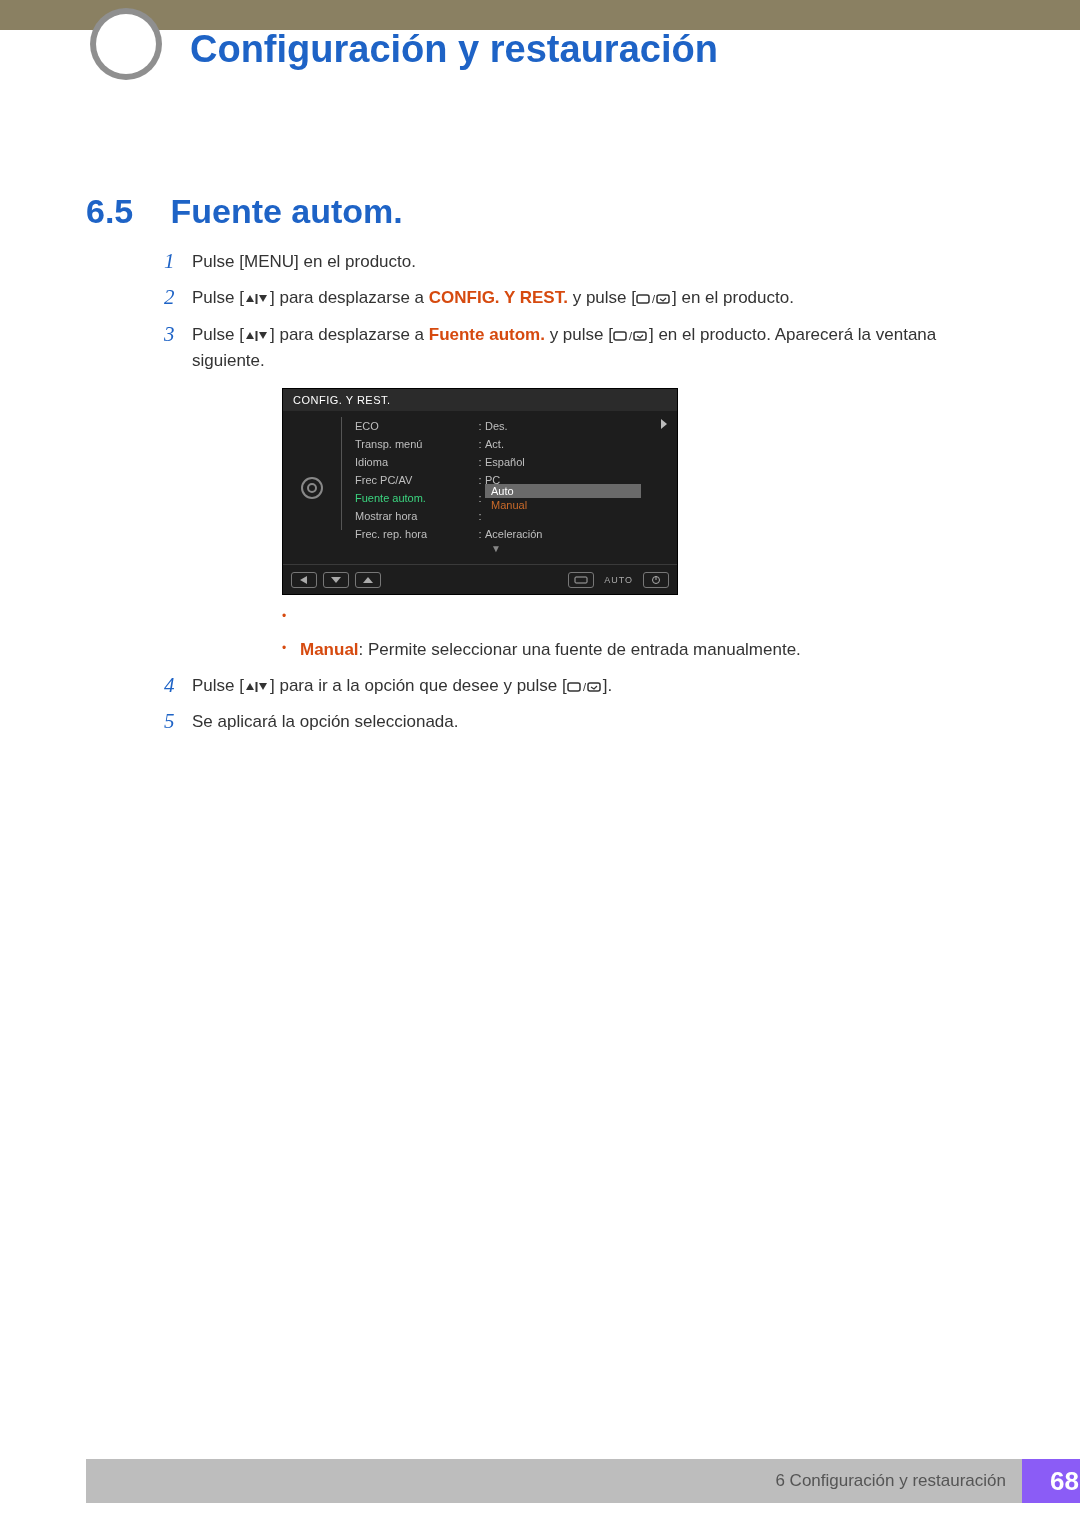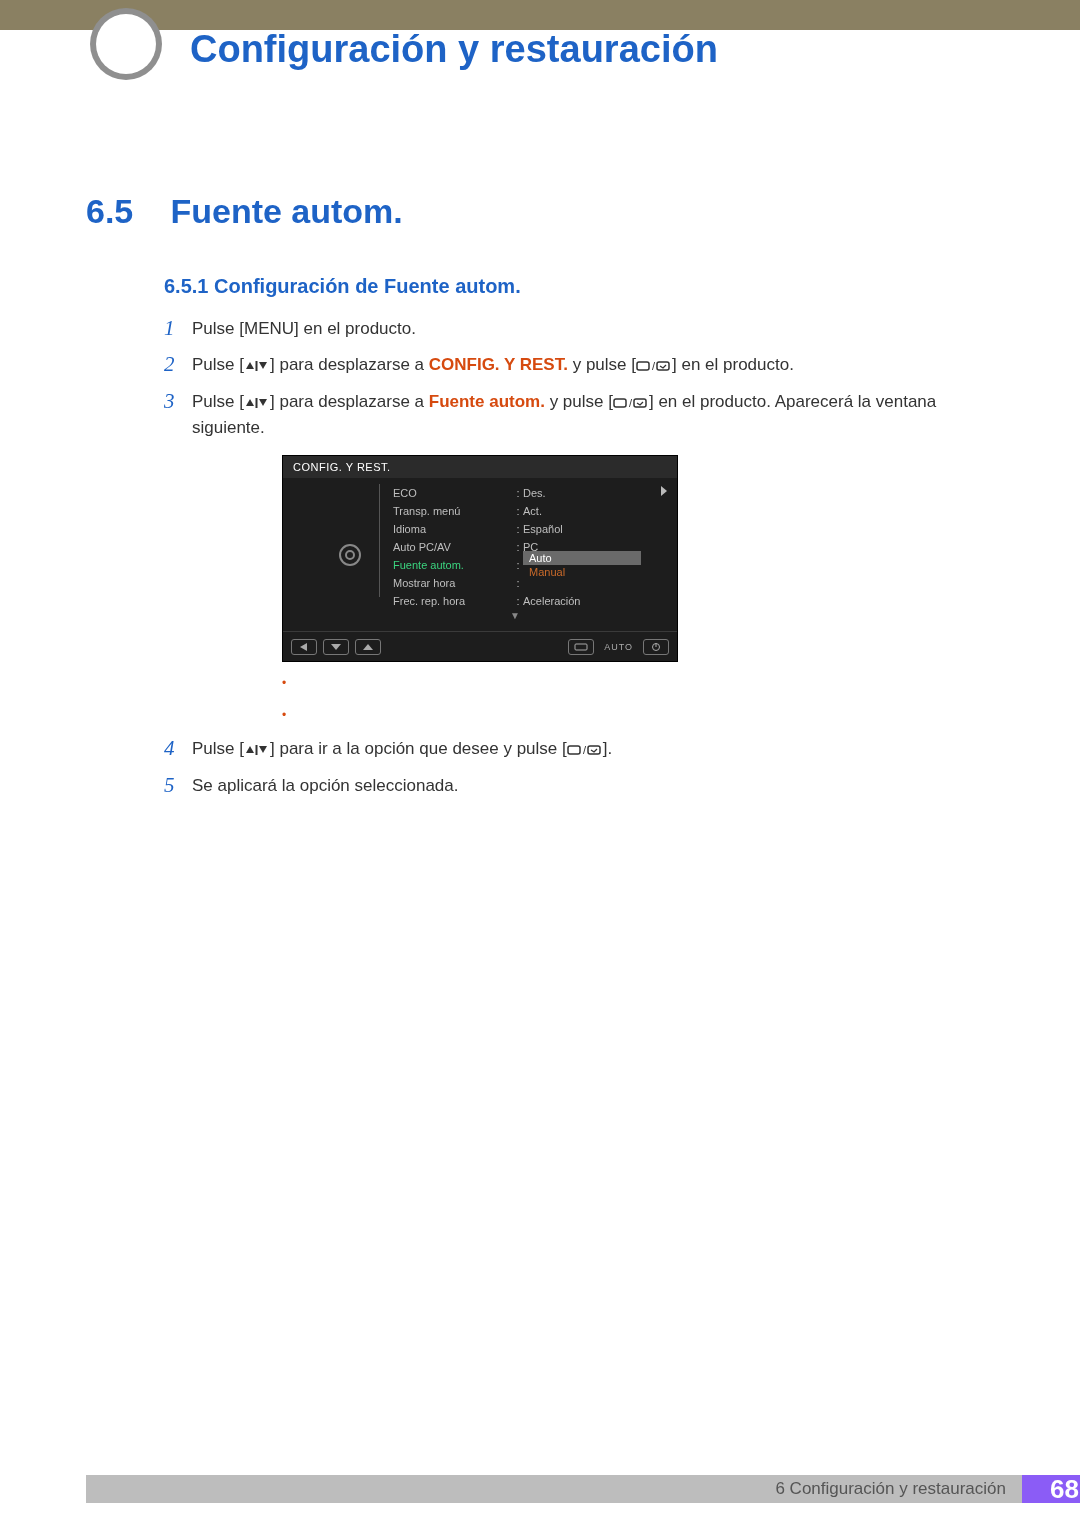--- a/index.html
+++ b/index.html
@@ -16,21 +16,21 @@
   .subsection { margin-top: 44px; margin-left: 78px; font-size: 20px; font-weight: bold; color: #1e63c6; }
   .steps { margin-top: 18px; margin-left: 78px; }
   .step { display: flex; align-items: flex-start; margin-bottom: 10px; }
   .step-num { width: 28px; font-size: 21px; font-style: italic; color: #1e63c6; font-family: Georgia, 'Times New Roman', serif; flex-shrink: 0; }
   .step-text { font-size: 17px; line-height: 1.55; color: #333; }
   .step-text .hl { color: #d64a0f; font-weight: bold; }
   .btn-icon { display: inline-block; vertical-align: -2px; }
   .btn-icon svg { display: block; }
   .osd { margin: 14px 0 10px 118px; width: 396px; background: #1d1d1d; color: #bfbfbf; font-size: 11px; border: 1px solid #000; }
   .osd-title { background: #2b2b2b; color: #fff; padding: 5px 10px; font-size: 11px; letter-spacing: 0.5px; }
-  .osd-body { display: flex; margin-left: 38px; }
+  .osd-body { display: flex; }
   .osd-left { width: 58px; display: flex; flex-direction: column; align-items: center; justify-content: center; padding: 12px 0; }
   .osd-gear { width: 22px; height: 22px; border: 2px solid #888; border-radius: 50%; position: relative; }
   .osd-gear::before { content: ""; position: absolute; inset: 4px; border: 2px solid #888; border-radius: 50%; }
   .osd-mid { flex: 1; padding: 6px 0; position: relative; }
   .osd-mid::before { content: ""; position: absolute; left: 0; top: 6px; bottom: 34px; width: 1px; background: #555; }
   .osd-row { display: flex; align-items: center; padding: 2px 10px 2px 14px; height: 18px; }
   .osd-row .lbl { width: 120px; }
   .osd-row .sep { width: 10px; text-align: center; }
   .osd-row .val { flex: 1; }
   .osd-row.active .lbl { color: #3bd47f; }
@@ -44,40 +44,39 @@
   .osd-foot .fbtn { width: 26px; height: 16px; border: 1px solid #777; border-radius: 3px; display: flex; align-items: center; justify-content: center; }
   .osd-foot .fbtn svg { display: block; }
   .osd-foot .spacer { flex: 1; }
   .osd-foot .auto { font-size: 9px; letter-spacing: 1px; color: #aaa; padding: 0 4px; }
   .osd-down { text-align: center; color: #888; font-size: 10px; padding-bottom: 4px; }
   .bullets { margin: 10px 0 8px 118px; }
   .bullet { display: flex; margin-bottom: 10px; }
   .bullet .dot { width: 18px; color: #d64a0f; font-size: 12px; line-height: 22px; }
   .bullet .btext { font-size: 17px; line-height: 1.5; }
   .bullet .btext .hl { color: #d64a0f; font-weight: bold; }
-  .footer { position: absolute; bottom: 24px; left: 86px; right: 0; height: 28px; display: flex; }
+  .footer { position: absolute; bottom: 24px; left: 86px; right: 0; height: 44px; display: flex; }
   .footer-bar { flex: 1; background: #bdbdbd; display: flex; align-items: center; justify-content: flex-end; padding-right: 16px; color: #555; font-size: 17px; }
   .footer-page { width: 58px; background: #8b5cf6; color: #fff; display: flex; align-items: center; justify-content: center; font-size: 26px; font-weight: bold; padding-left: 27px; }
   .menu-key { font-family: Arial; }
 </style>
 </head>
 <body>
 
 <div class="topbar"></div>
 <div class="chapter-badge">
     <div class="chapter-badge-inner"></div>
   </div>
 <div class="chapter-title">Configuración y restauración</div>
 
 <div class="section">
   <span class="section-num">6.5</span>
   <span class="section-title">Fuente autom.</span>
 
 
-  <div class="subsection">6.5.1  Configuración de Fuente autom.</div>
 
   <div class="steps">
 
     <div class="step">
       <div class="step-num">1</div>
       <div class="step-text">
         <span>Pulse [</span><span class="menu-key">MENU</span><span>] en el producto.</span>
       </div>
     </div>
 
@@ -129,21 +128,21 @@
               <span class="lbl">Transp. menú</span>
               <span class="sep">:</span>
               <span class="val">Act.</span>
             </div>
           <div class="osd-row">
               <span class="lbl">Idioma</span>
               <span class="sep">:</span>
               <span class="val">Español</span>
             </div>
           <div class="osd-row">
-              <span class="lbl">Auto PC/AV</span>
+              <span class="lbl">Frec PC/AV</span>
               <span class="sep">:</span>
               <span class="val">PC</span>
             </div>
           <div class="osd-row active">
               <span class="lbl">Fuente autom.</span>
               <span class="sep">:</span>
             <div class="osd-sel" style="margin-left:0;flex:1;">
               <div class="opt sel">Auto</div>
               <div class="opt unsel">Manual</div>
             </div>
@@ -195,20 +194,21 @@
           </div>
       </div>
     </div>
 
     <div class="bullets">
       <div class="bullet">
         <div class="dot">•</div>
       </div>
       <div class="bullet">
         <div class="dot">•</div>
+        <div class="btext"><span class="hl">Manual</span><span>: Permite seleccionar una fuente de entrada manualmente.</span></div>
       </div>
     </div>
 
     <div class="step">
       <div class="step-num">4</div>
       <div class="step-text">
         <span>Pulse [</span><span class="btn-icon"><svg width="26" height="12">
               <polygon points="6,2 10,9 2,9" fill="#333"></polygon>
               <rect x="11.5" y="1" width="2" height="10" fill="#333"></rect>
               <polygon points="19,9 23,2 15,2" fill="#333"></polygon>

